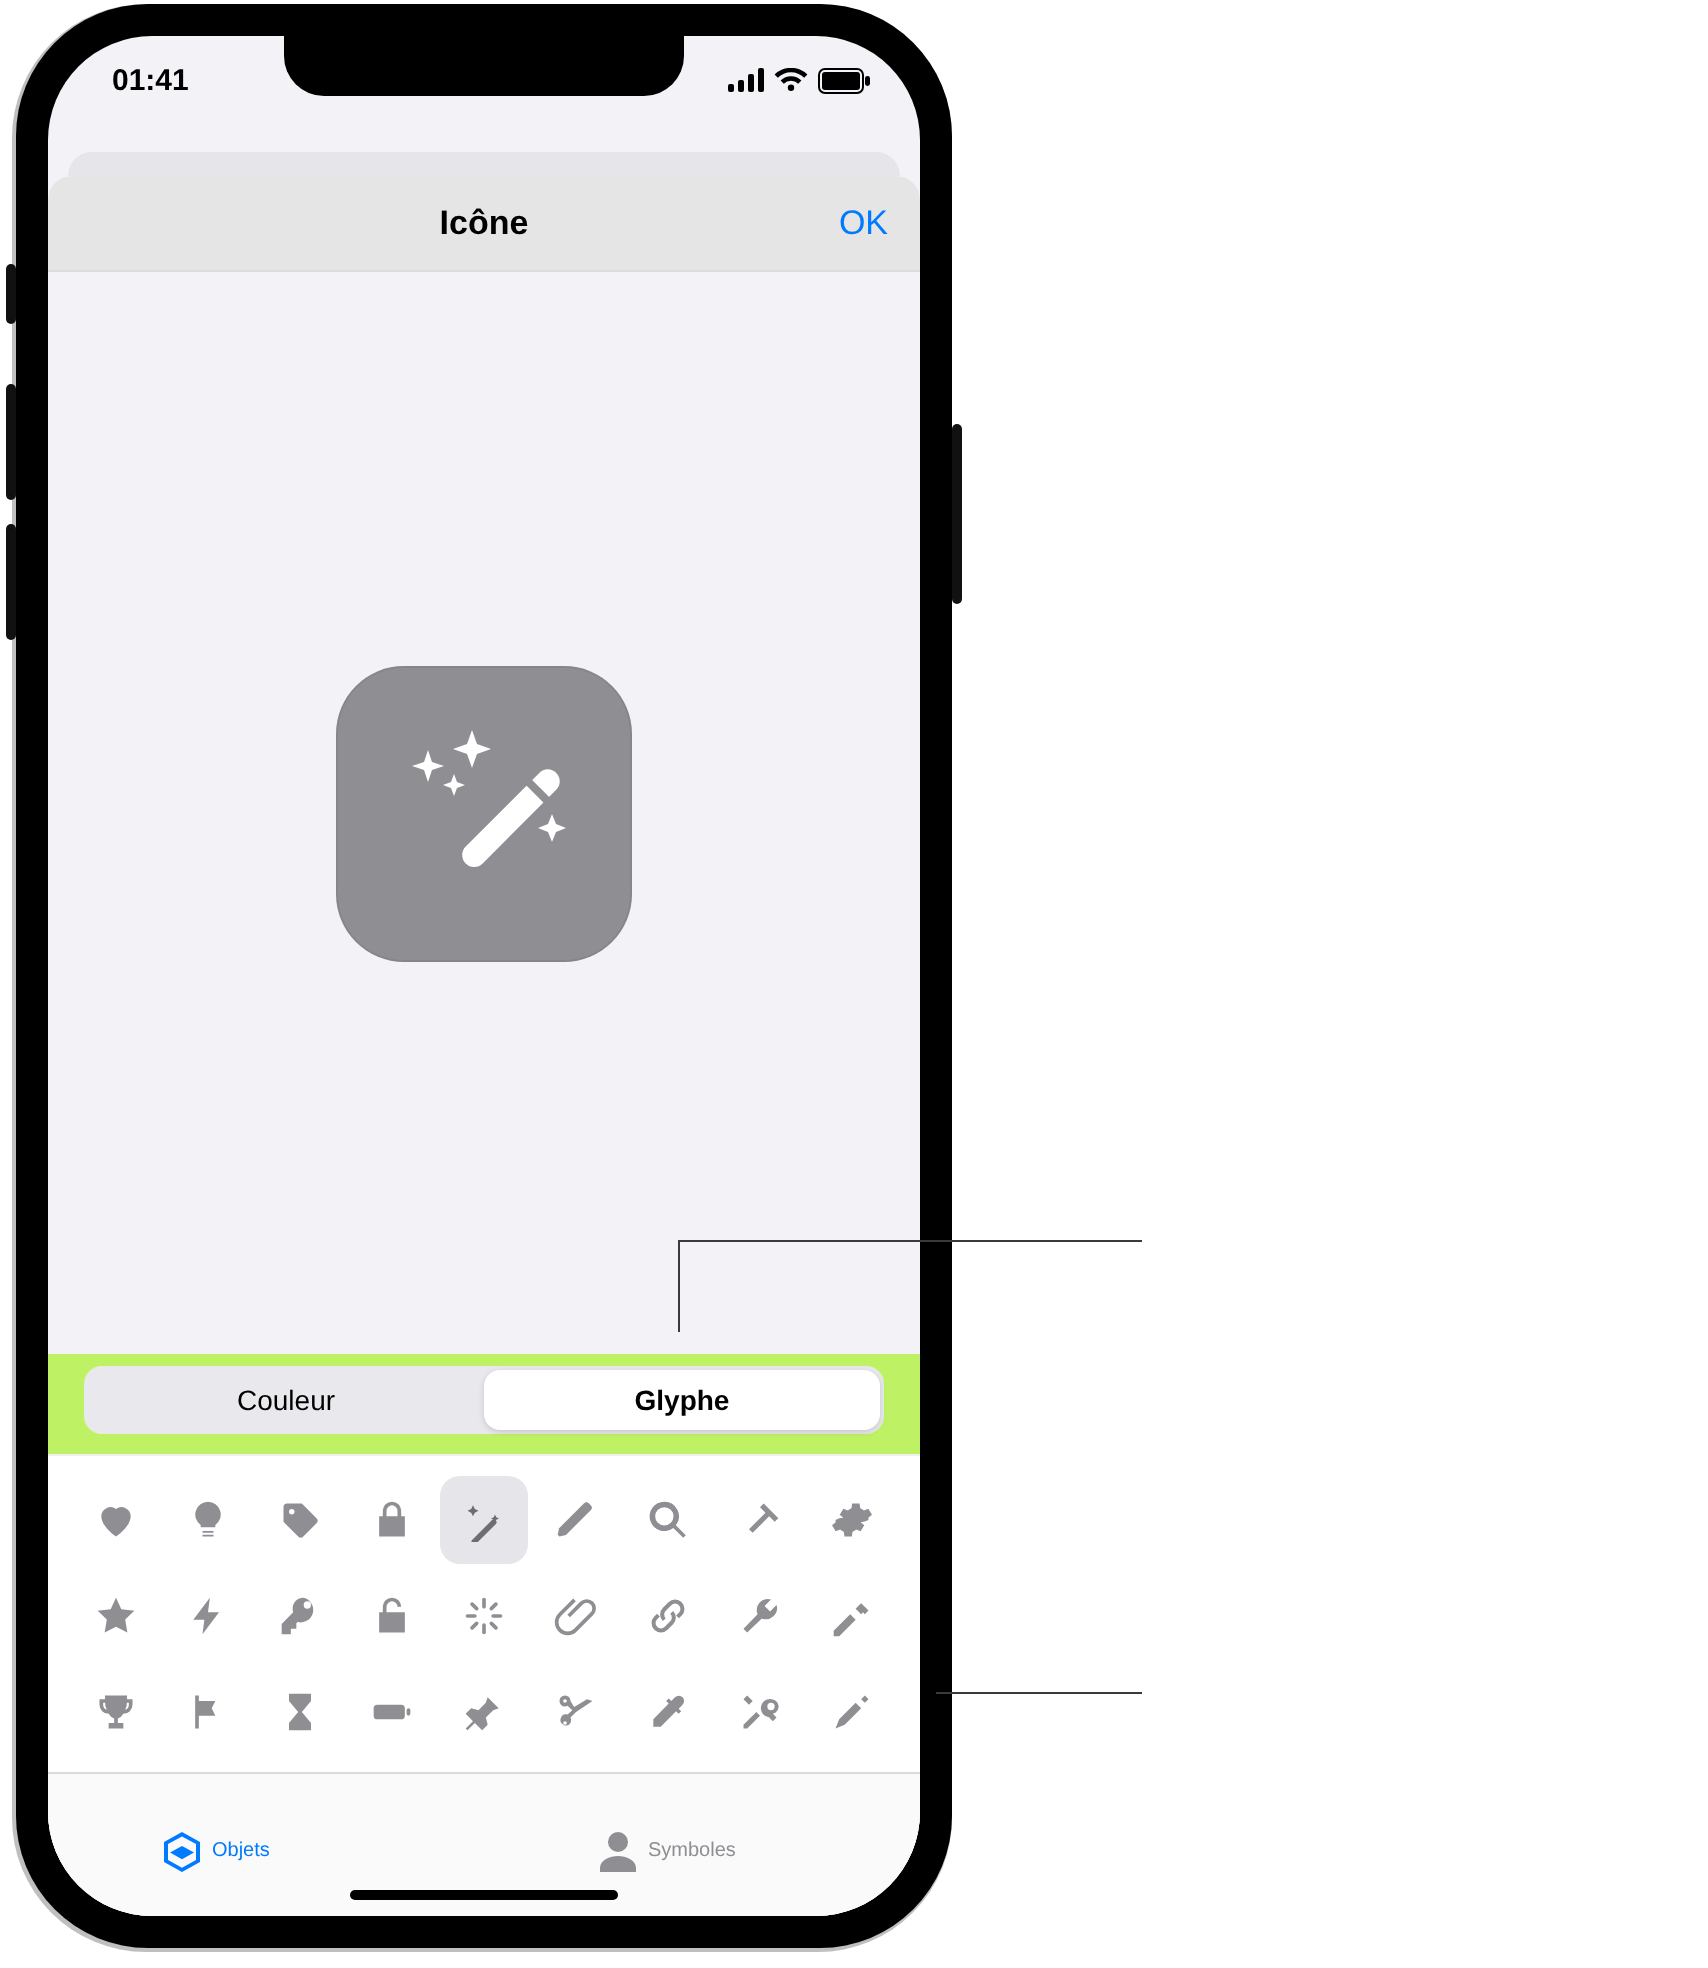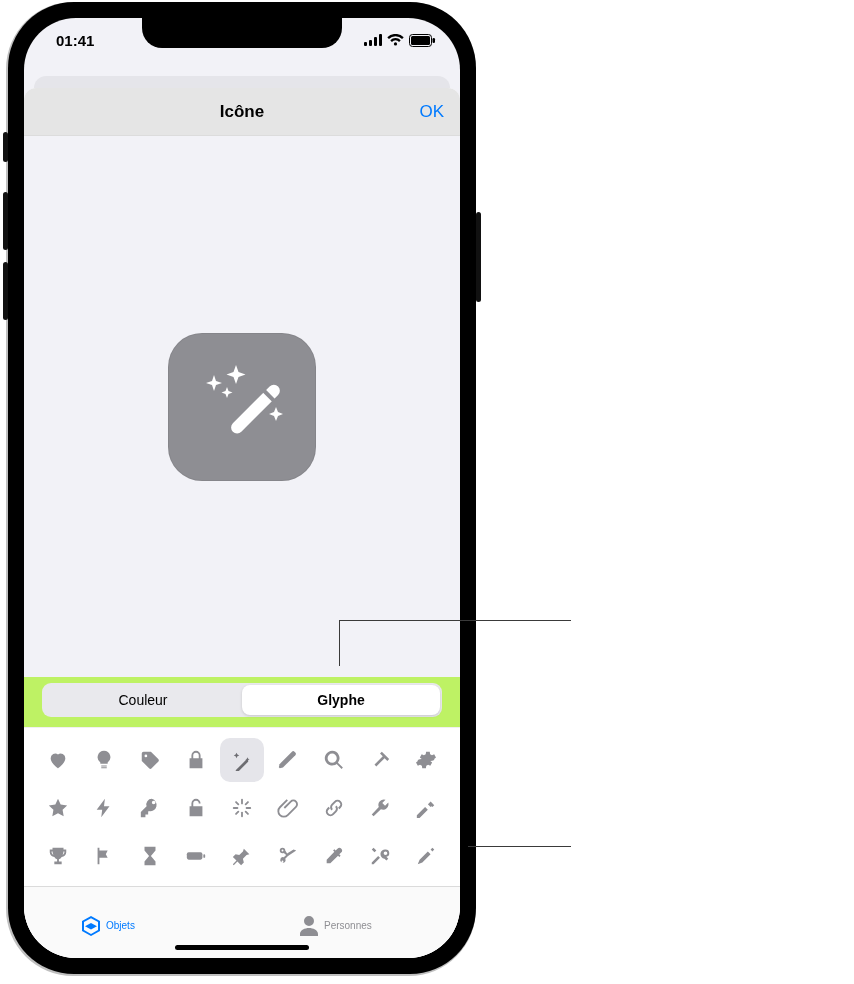--- a/index.html
+++ b/index.html
@@ -486,21 +486,21 @@
         <div class="tab-item active">
           <svg viewBox="0 0 24 24">
               <path fill="currentColor" d="M12 2l9 5v10l-9 5-9-5V7l9-5zm0 2.3L5 8v8l7 3.9L19 16V8l-7-3.7zM12 9l6 3.3-6 3.3-6-3.3z"></path>
             </svg>
           <span>Objets</span>
         </div>
         <div class="tab-item">
           <svg viewBox="0 0 24 24">
               <path fill="currentColor" d="M12 12a5 5 0 1 0-5-5 5 5 0 0 0 5 5zm0 2c-4 0-9 2-9 6v2h18v-2c0-4-5-6-9-6z"></path>
             </svg>
-          <span>Personnes</span>
+          <span>Symboles</span>
         </div>
       </div>
 
     </div>
 
     <div class="home-ind"></div>
   </div>
 </div>
 
 <div class="callout callout-v" style="left:339px; top:620px; height:46px;"></div>

